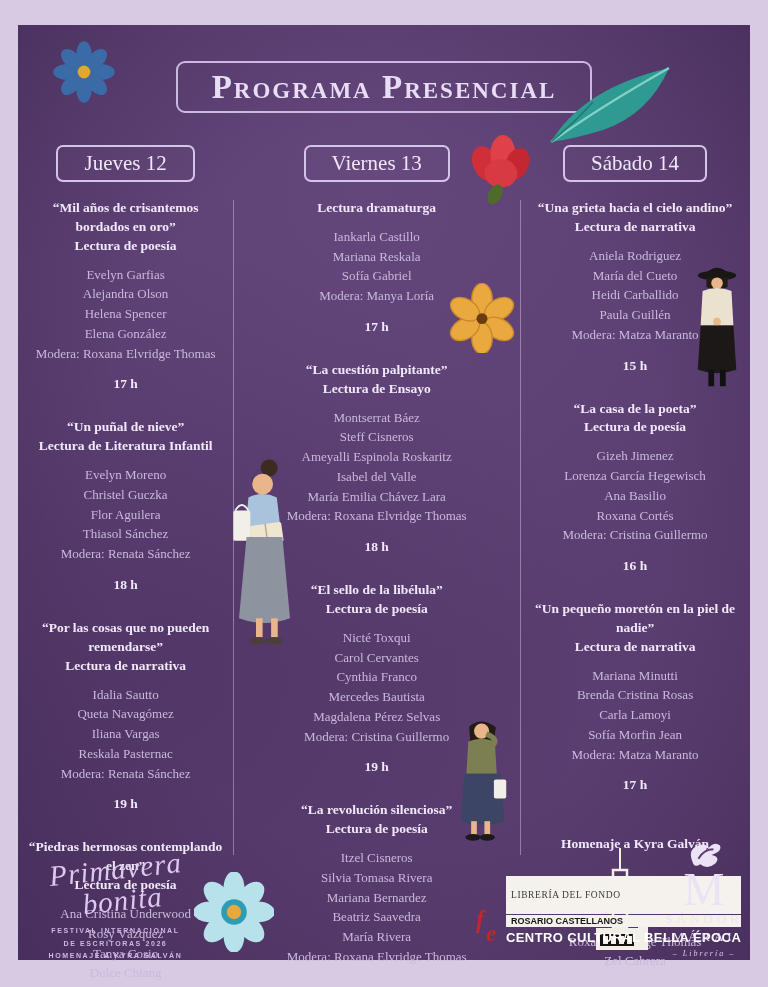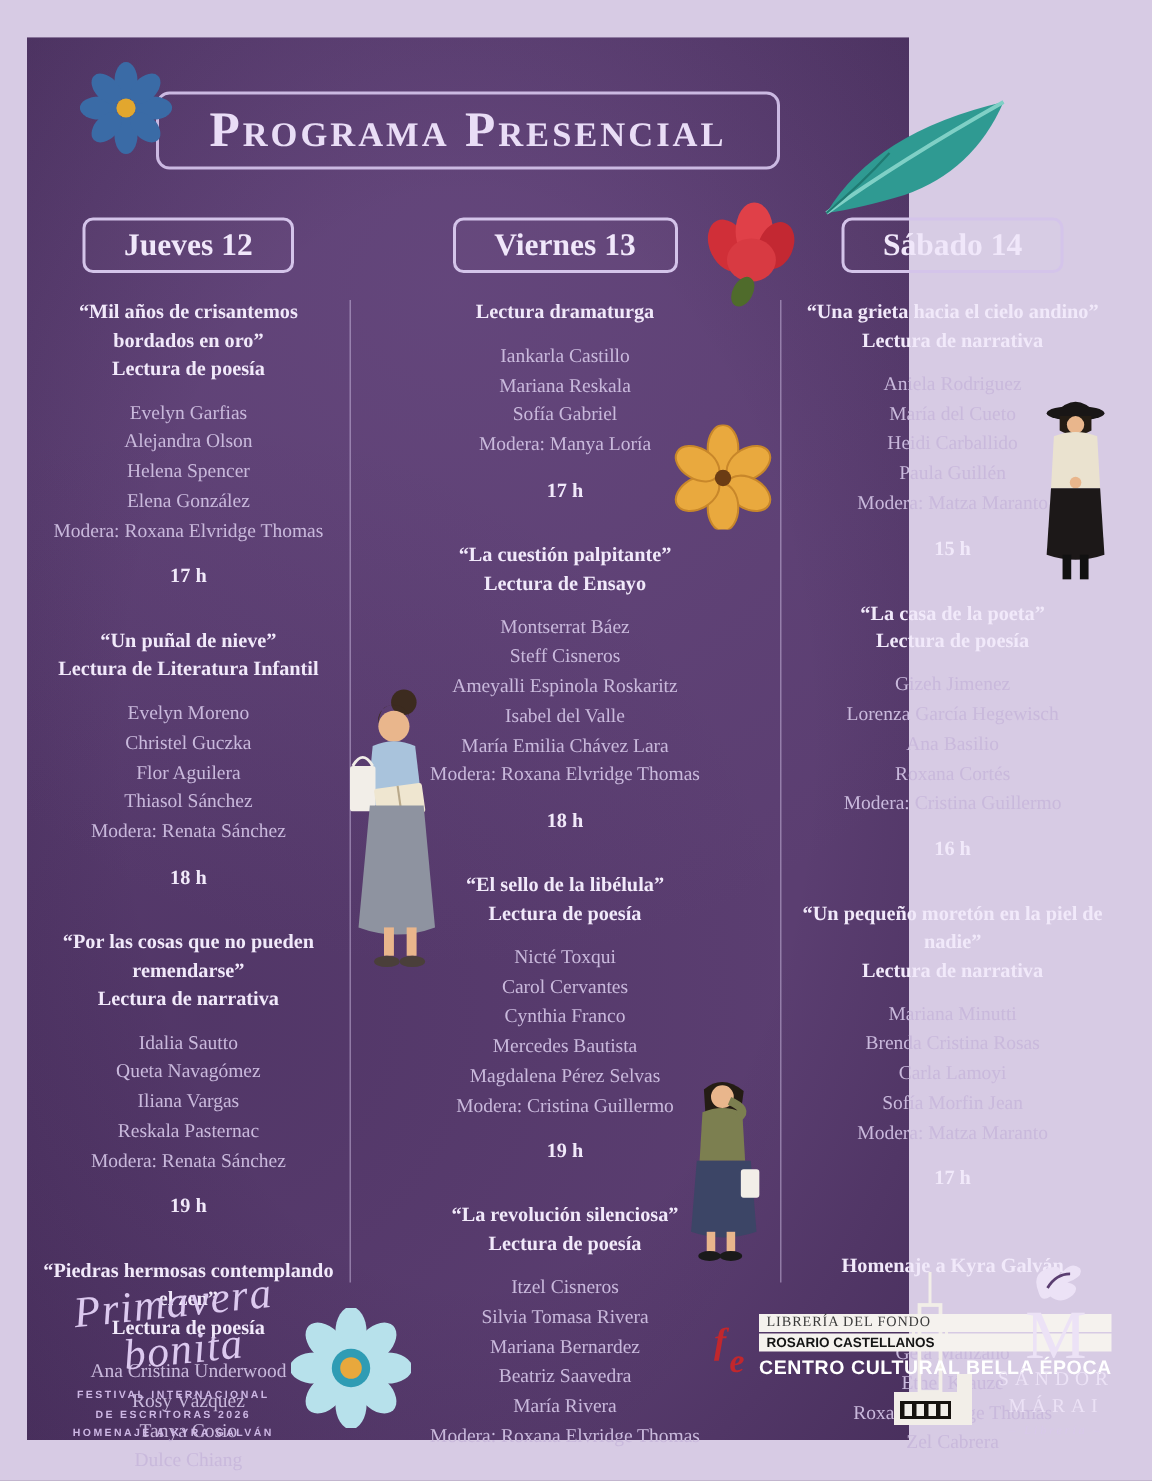--- a/index.html
+++ b/index.html
@@ -1,51 +1,51 @@
 <!DOCTYPE html>
 <html><head>
 <meta charset="utf-8">
 <style>
   html,body{margin:0;padding:0;}
   body{width:768px;height:987px;font-family:"Liberation Serif",serif;}
   .frame{position:relative;width:768px;height:987px;background:#d7cbe4;overflow:hidden;}
-  .panel{position:absolute;left:18px;top:25px;width:588px;height:935px;
+  .panel{position:absolute;left:18px;top:25px;width:732px;height:935px;
     background:
       radial-gradient(circle at 48% 18%, rgba(130,98,160,.22), transparent 55%),
       radial-gradient(circle at 20% 70%, rgba(40,20,60,.18), transparent 50%),
       radial-gradient(ellipse at 50% 50%, rgba(0,0,0,0) 55%, rgba(28,12,44,.28) 100%),
       #5b3e71;}
   .title-box{margin:36px auto 0 auto;width:412px;height:48px;border:2px solid #cbb9e2;border-radius:9px;
     display:flex;align-items:center;justify-content:center;}
   .title-box span{font-variant:small-caps;font-weight:700;font-size:33px;letter-spacing:2px;color:#e9ddf6;}
   .columns{position:absolute;left:0;top:120px;width:732px;display:flex;align-items:flex-start;}
   .col{display:flex;flex-direction:column;align-items:center;text-align:center;box-sizing:border-box;}
   .col.c0{flex:0 0 29.4%;padding:0 6px;}
   .col.c1{flex:0 0 39.2%;padding:0 22px;}
   .col.c2{flex:0 0 31.4%;padding:0 8px;}
   .day-box{display:inline-block;border:2px solid #d4c4ea;border-radius:7px;padding:4px 26px;
-    font-weight:700;font-size:21px;color:#f0e7fa;margin-bottom:17px;background:rgba(255,255,255,0.02);}
+    font-weight:400;font-size:21px;color:#f0e7fa;margin-bottom:17px;background:rgba(255,255,255,0.02);}
   .event{width:100%;margin-bottom:26px;}
   .event.homenaje{margin-top:16px;}
   .ev-title{font-weight:700;font-size:13.5px;line-height:1.4;color:#f1e9fa;}
   .ev-names{margin-top:9px;font-size:13px;line-height:1.52;color:#c9b9dc;}
   .event.homenaje .ev-names{margin-top:18px;}
   .ev-time{margin-top:13px;font-weight:700;font-size:13.5px;color:#f1e9fa;}
   .divider{position:absolute;top:175px;width:1px;height:655px;background:rgba(219,203,240,.45);}
   .divider.d1{left:215px;} .divider.d2{left:502px;}
   .deco{position:absolute;pointer-events:none;}
   
   .festival{position:absolute;left:10px;top:830px;width:175px;text-align:center;color:#dcc9ef;}
   .festival .script{font-style:italic;font-size:29px;line-height:1.0;transform:rotate(-6deg);letter-spacing:1px;}
   .festival .l2{margin-top:2px;margin-left:14px;}
   .fest-sub{margin-top:10px;font-family:"Liberation Sans",sans-serif;font-weight:700;font-size:7px;
     letter-spacing:1.6px;line-height:1.8;color:#cdb7e4;}
   .fce{position:absolute;left:458px;top:851px;display:flex;align-items:flex-end;}
   .fce-lines{margin-left:2px;}
-  .fce-l1{background:#f5f2ee;color:#3a3a3a;font-size:9.5px;letter-spacing:.6px;padding:1px 5px;white-space:nowrap;}
+  .fce-l1{background:#f5f2ee;color:#3a3a3a;font-size:9.5px;letter-spacing:.6px;padding:14px 5px;white-space:nowrap;}
   .fce-l2{background:#f5f2ee;color:#141414;font-family:"Liberation Sans",sans-serif;font-weight:700;
     font-size:9px;padding:1px 5px;margin-top:1px;white-space:nowrap;}
   .fce-l3{color:#fff;font-family:"Liberation Sans",sans-serif;font-weight:700;font-size:13px;
     letter-spacing:.4px;margin-top:3px;white-space:nowrap;}
   .sandor{position:absolute;left:632px;top:813px;width:108px;text-align:center;color:#ece2f6;}
   .sandor-m{font-size:46px;line-height:.85;}
   .sandor-name{font-size:13px;letter-spacing:4px;line-height:1.25;margin-top:2px;}
   .sandor-tag{font-size:8px;font-style:italic;letter-spacing:2px;margin-top:3px;color:#d8c9ea;}
 </style>
 </head>

